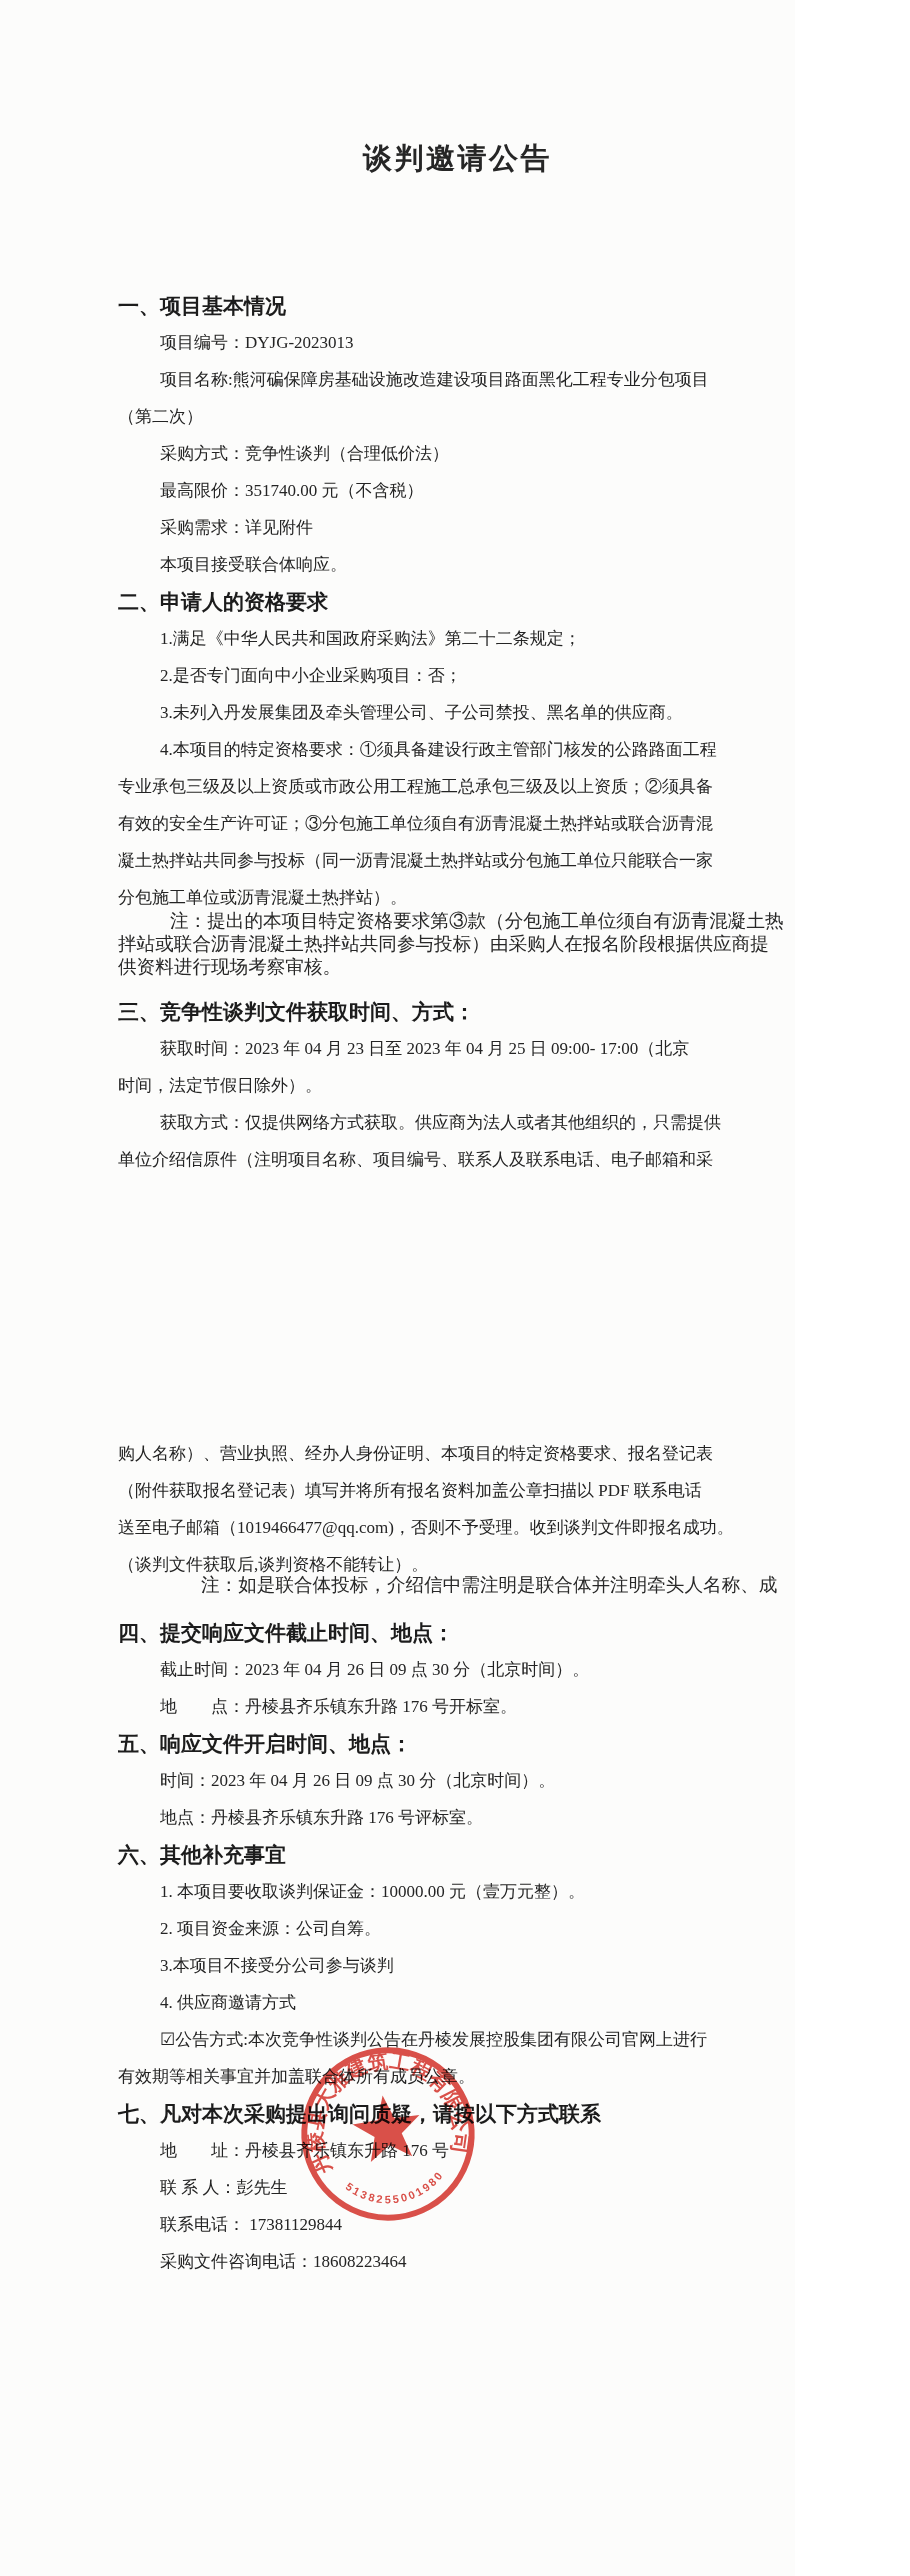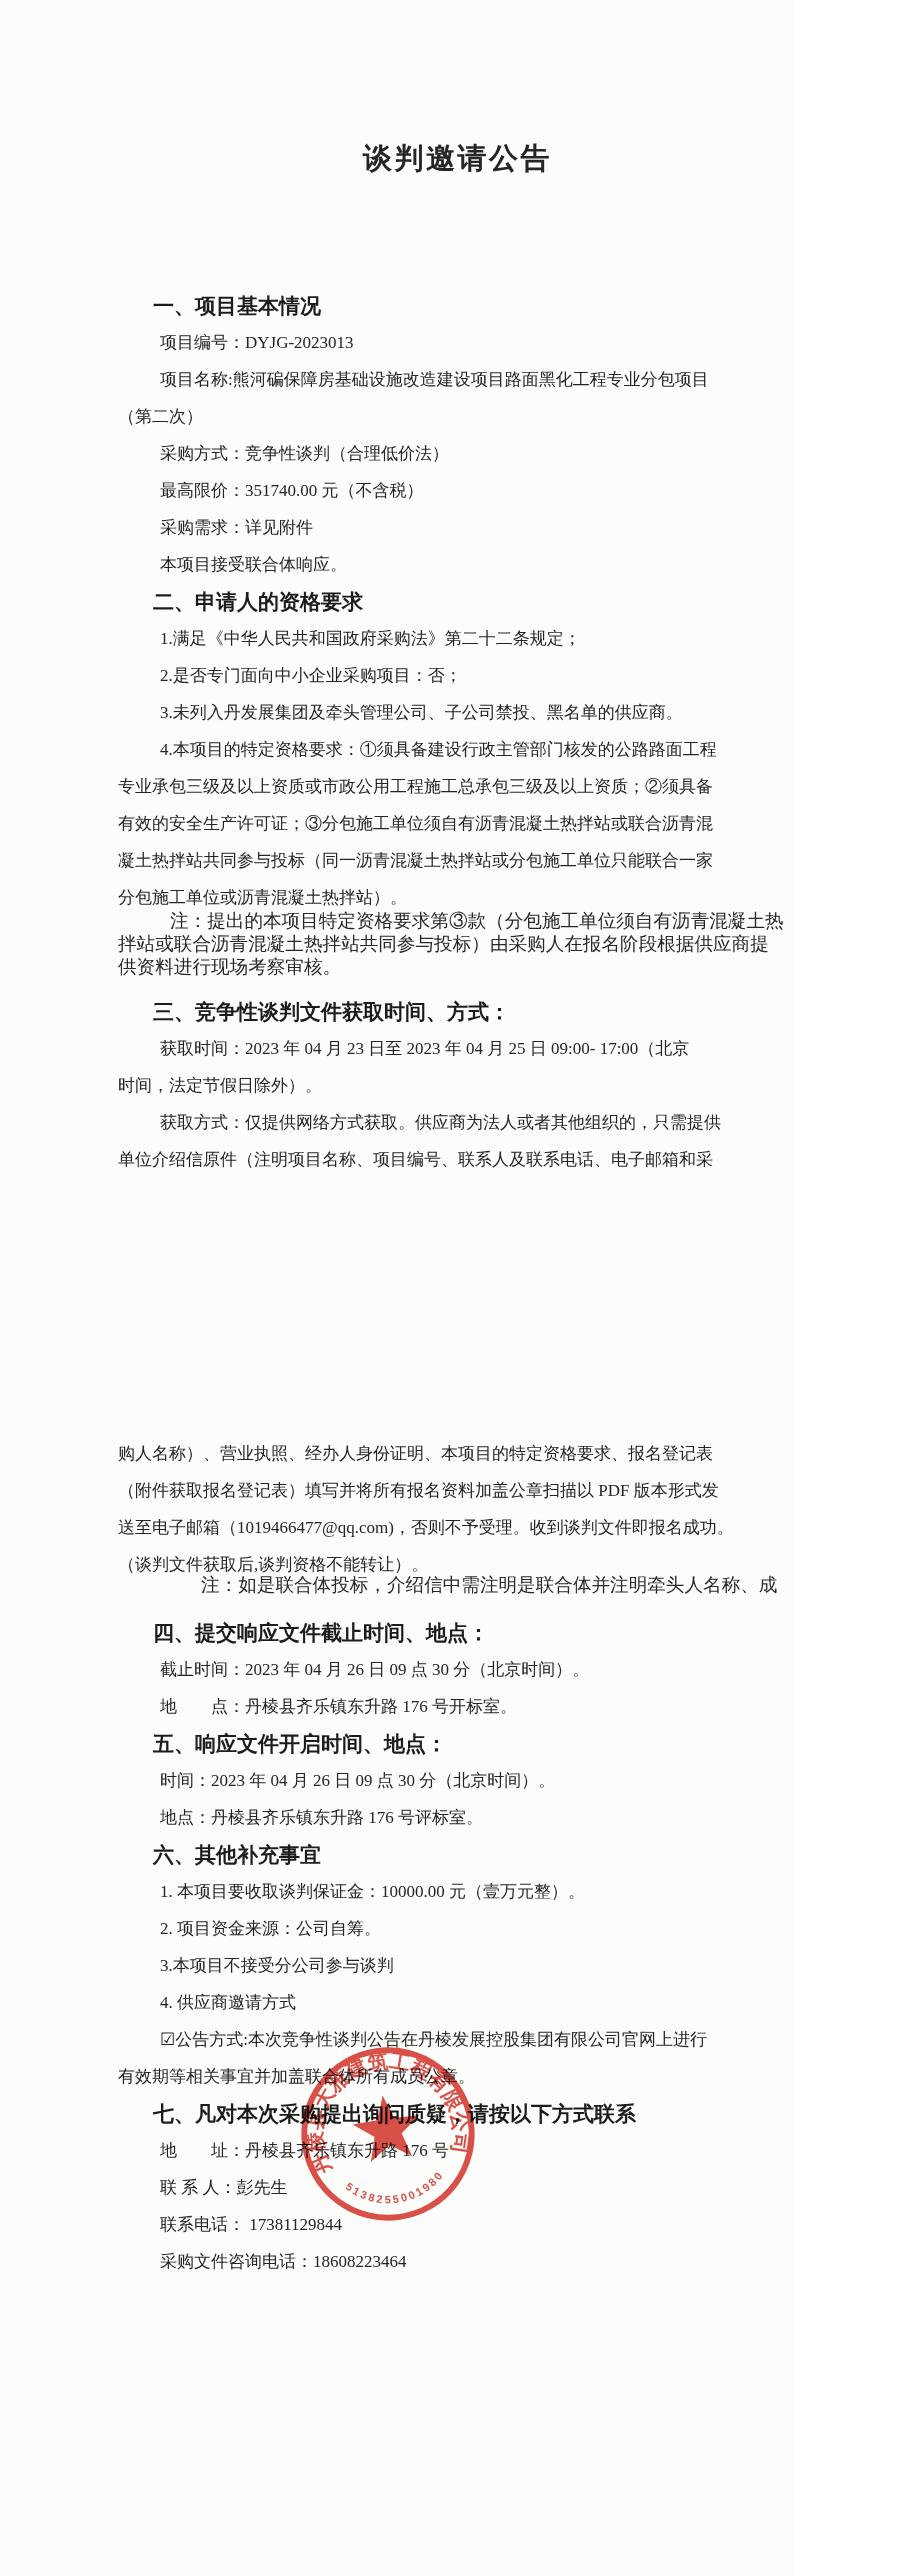--- a/index.html
+++ b/index.html
@@ -29,21 +29,20 @@
     color:#262626;
   }
   .t-h{
     height:37px;
     line-height:37px;
     font-size:21px;
     font-weight:bold;
     font-family:"Liberation Sans","DejaVu Sans",sans-serif;
     color:#1c1c1c;
     white-space:nowrap;
-    margin-left:35px;
   }
   .t-b{
     height:37px;
     line-height:37px;
     font-size:17px;
     white-space:nowrap;
     color:#242424;
   }
   .t-n{
     height:23px;
@@ -95,21 +94,21 @@
         <div class="t-b">分包施工单位或沥青混凝土热拌站）。</div>
         <div class="t-n i-note-first" style="margin-top: -6.7px;">注：提出的本项目特定资格要求第③款（分包施工单位须自有沥青混凝土热</div>
         <div class="t-n">拌站或联合沥青混凝土热拌站共同参与投标）由采购人在报名阶段根据供应商提</div>
         <div class="t-n">供资料进行现场考察审核。</div>
         <div class="t-h" style="margin-top: 15px;">三、竞争性谈判文件获取时间、方式：</div>
         <div class="t-b i-first">获取时间：2023 年 04 月 23 日至 2023 年 04 月 25 日 09:00- 17:00（北京</div>
         <div class="t-b">时间，法定节假日除外）。</div>
         <div class="t-b i-first">获取方式：仅提供网络方式获取。供应商为法人或者其他组织的，只需提供</div>
         <div class="t-b">单位介绍信原件（注明项目名称、项目编号、联系人及联系电话、电子邮箱和采</div>
         <div class="t-b" style="margin-top: 257px;">购人名称）、营业执照、经办人身份证明、本项目的特定资格要求、报名登记表</div>
-        <div class="t-b">（附件获取报名登记表）填写并将所有报名资料加盖公章扫描以 PDF 版本形式发</div>
+        <div class="t-b">（附件获取报名登记表）填写并将所有报名资料加盖公章扫描以 PDF 联系电话</div>
         <div class="t-b">送至电子邮箱（1019466477@qq.com)，否则不予受理。收到谈判文件即报名成功。</div>
         <div class="t-b">（谈判文件获取后,谈判资格不能转让）。</div>
         <div class="t-n i-deep" style="margin-top: -10px;">注：如是联合体投标，介绍信中需注明是联合体并注明牵头人名称、成</div>
         <div class="t-h" style="margin-top: 17.7px;">四、提交响应文件截止时间、地点：</div>
         <div class="t-b i-first">截止时间：2023 年 04 月 26 日 09 点 30 分（北京时间）。</div>
         <div class="t-b i-first">地　　点：丹棱县齐乐镇东升路 176 号开标室。</div>
         <div class="t-h">五、响应文件开启时间、地点：</div>
         <div class="t-b i-first">时间：2023 年 04 月 26 日 09 点 30 分（北京时间）。</div>
         <div class="t-b i-first">地点：丹棱县齐乐镇东升路 176 号评标室。</div>
         <div class="t-h">六、其他补充事宜</div>

